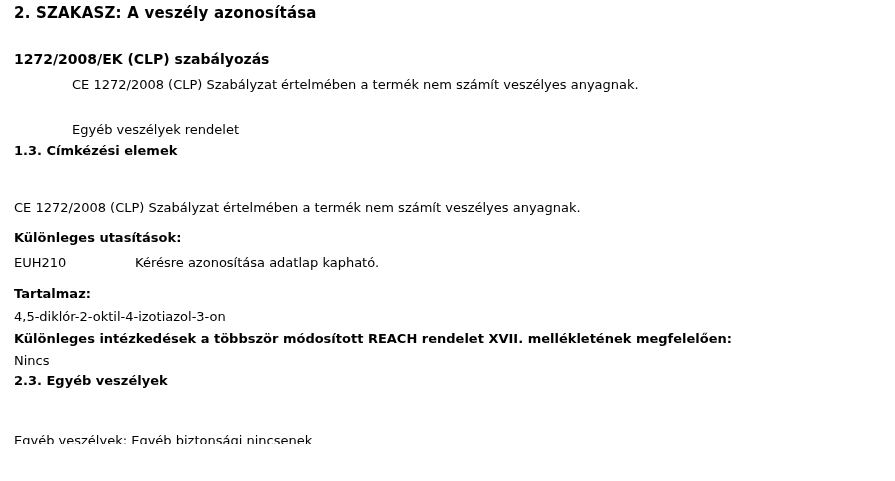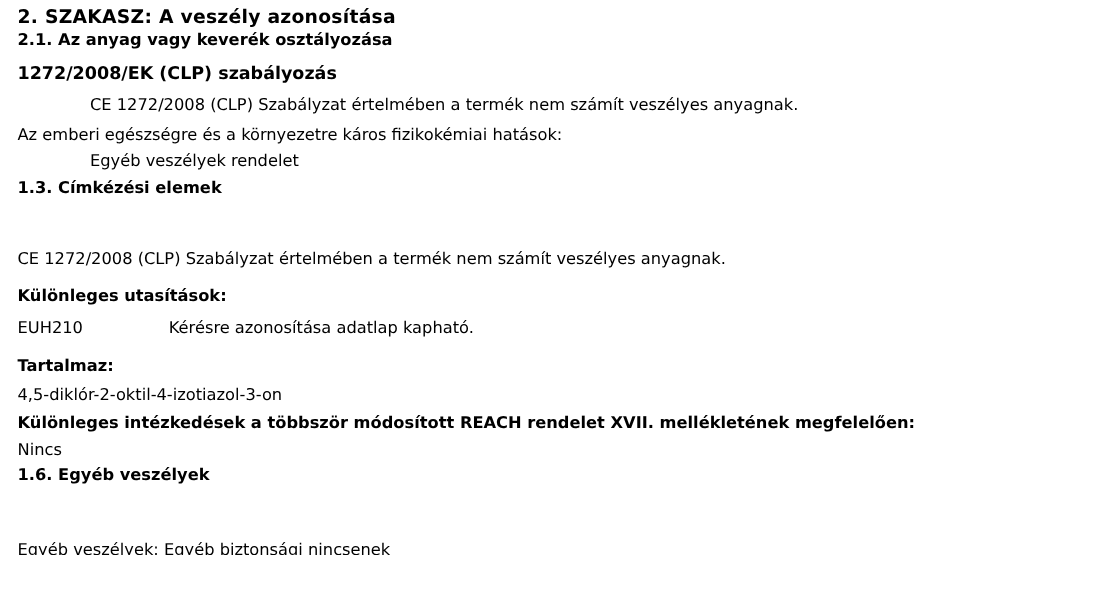--- a/index.html
+++ b/index.html
@@ -34,27 +34,25 @@
   }
   .euh-row { position: absolute; left: 14px; white-space: nowrap; line-height: 16px; }
 </style>
 </head>
 <body>
 
 <div class="page">
 
   <div class="line b h1" style="top:4px">2. SZAKASZ: A veszély azonosítása</div>
 
-  <div class="line b" style="top:25px">2.1. Az anyag vagy keverék osztályozása</div>
 
   <div class="line b h3" style="top:51px">1272/2008/EK (CLP) szabályozás</div>
 
   <div class="line ind" style="top:77px">CE 1272/2008 (CLP) Szabályzat értelmében a termék nem számít veszélyes anyagnak.</div>
 
-  <div class="line" style="top:101px">Az emberi egészségre és a környezetre káros fizikokémiai hatások:</div>
 
   <div class="line ind" style="top:122px">Egyéb veszélyek rendelet</div>
 
   <div class="line b" style="top:143px">1.3. Címkézési elemek</div>
 
   <div class="line" style="top:200px">CE 1272/2008 (CLP) Szabályzat értelmében a termék nem számít veszélyes anyagnak.</div>
 
   <div class="line b" style="top:230px">Különleges utasítások:</div>
 
   <div class="euh-row" style="top:255px">
@@ -63,18 +61,18 @@
   </div>
 
   <div class="line b" style="top:286px">Tartalmaz:</div>
 
   <div class="line" style="top:309px">4,5-diklór-2-oktil-4-izotiazol-3-on</div>
 
   <div class="line b" style="top:331px">Különleges intézkedések a többször módosított REACH rendelet XVII. mellékletének megfelelően:</div>
 
   <div class="line" style="top:353px">Nincs</div>
 
-  <div class="line b" style="top:373px">1.6. Egyéb veszélyek</div>
+  <div class="line b" style="top:373px">2.3. Egyéb veszélyek</div>
 
 
   <div class="line" style="top:433px">Egyéb veszélyek: Egyéb biztonsági nincsenek</div>
 
 </div>
 
 </body></html>

